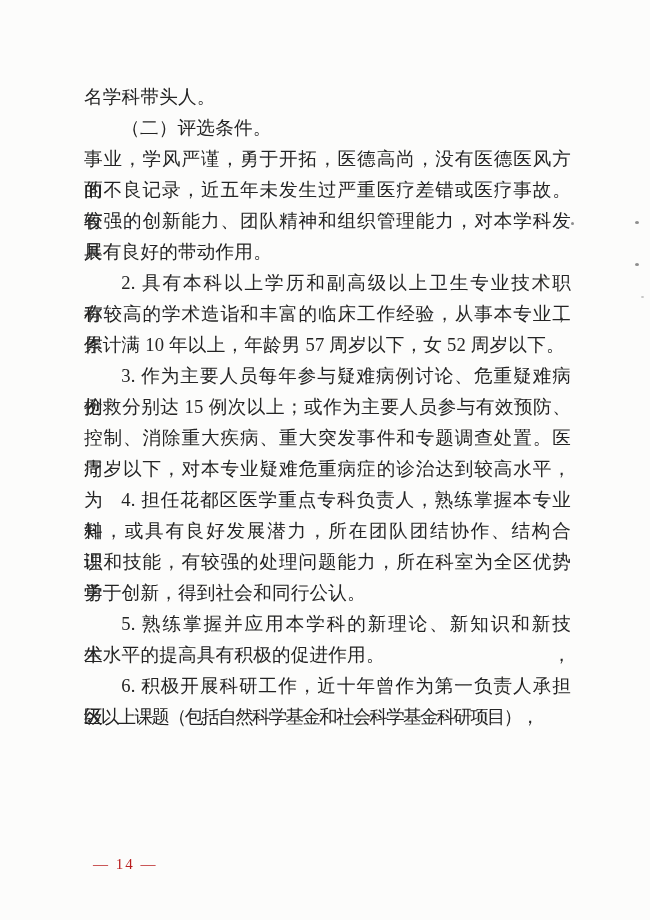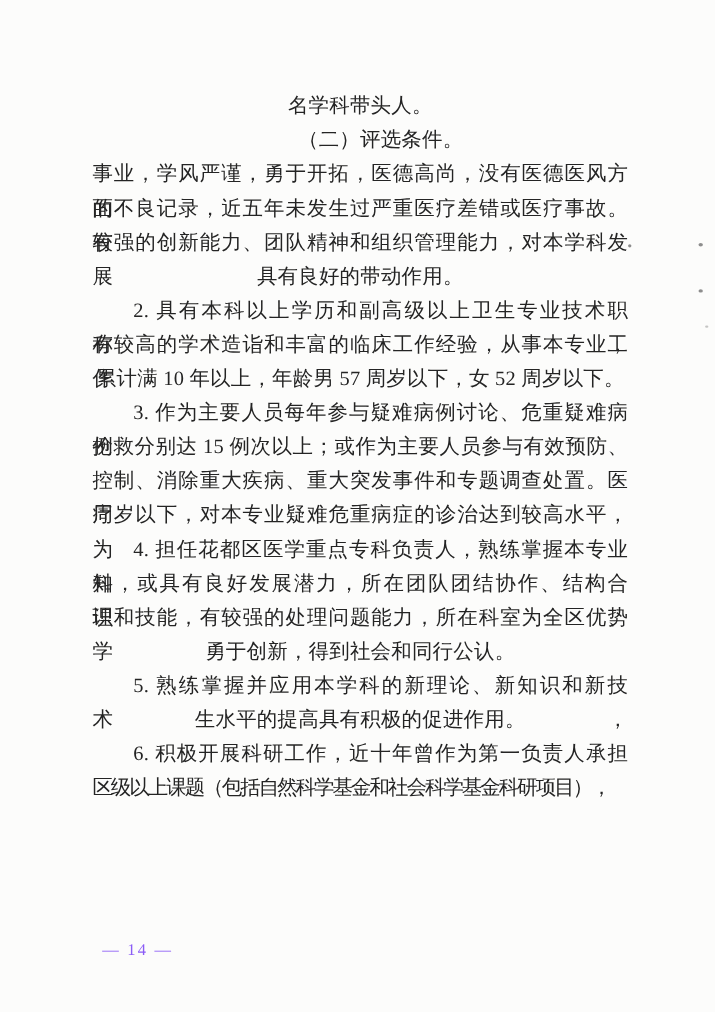--- a/index.html
+++ b/index.html
@@ -22,39 +22,39 @@
     position: absolute;
     left: 84px;
     top: 81px;
     width: 487px;
     font-size: 18.6px;
     line-height: 31px;
     letter-spacing: 0.2px;
   }
   .line {
     height: 31px;
-    text-align: center;
+    text-align: left;
   }
   .line.indent {
     text-indent: 2em;
   }
   .line.just {
     text-align: justify;
     text-align-last: justify;
   }
   .line.tight {
     letter-spacing: -1.8px;
   }
   .page-number {
     position: absolute;
     left: 93px;
     top: 856px;
     font-size: 15px;
     letter-spacing: 2px;
-    color: #8b5cf6;
+    color: #b91c1c;
   }
   .speck {
     position: absolute;
     background: #8d8d8d;
     border-radius: 50%;
   }
   .speck.s1 { left: 571px; top: 222px; width: 3px; height: 3px; }
   .speck.s2 { left: 635px; top: 221px; width: 4px; height: 3px; }
   .speck.s3 { left: 635px; top: 263px; width: 4px; height: 3px; }
   .speck.s4 { left: 641px; top: 296px; width: 3px; height: 2px; opacity: 0.5; }

